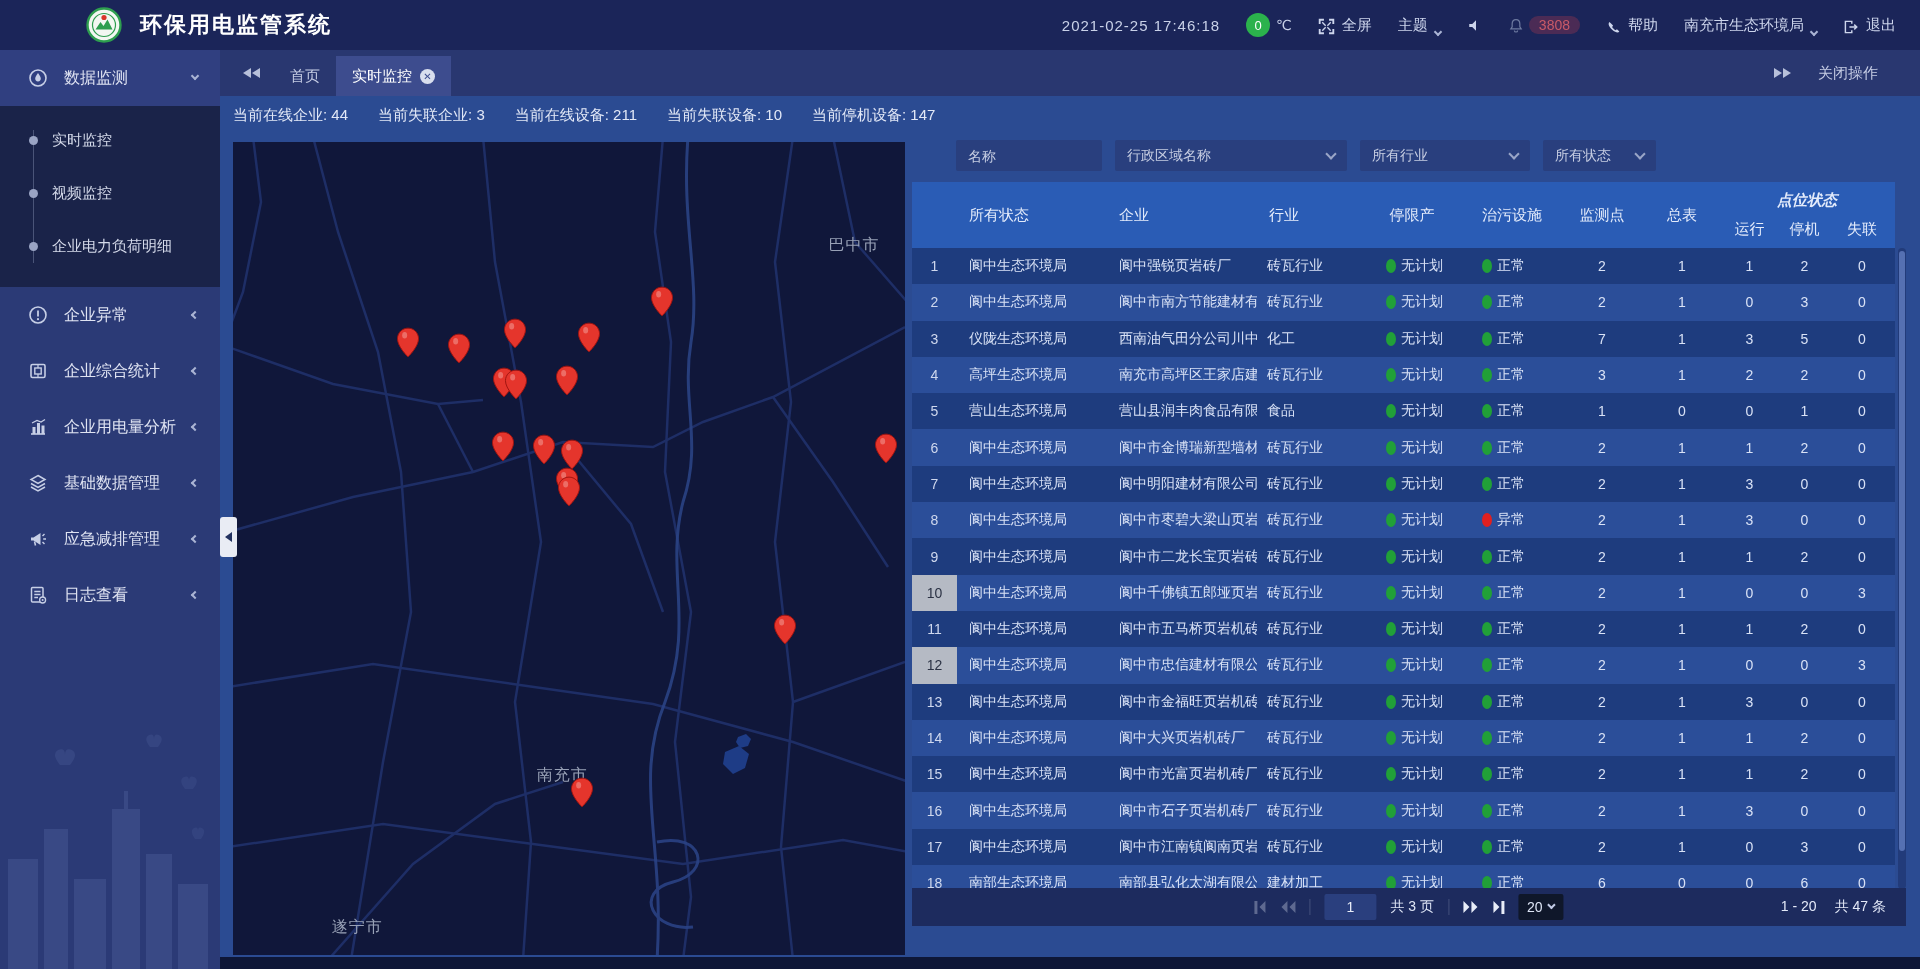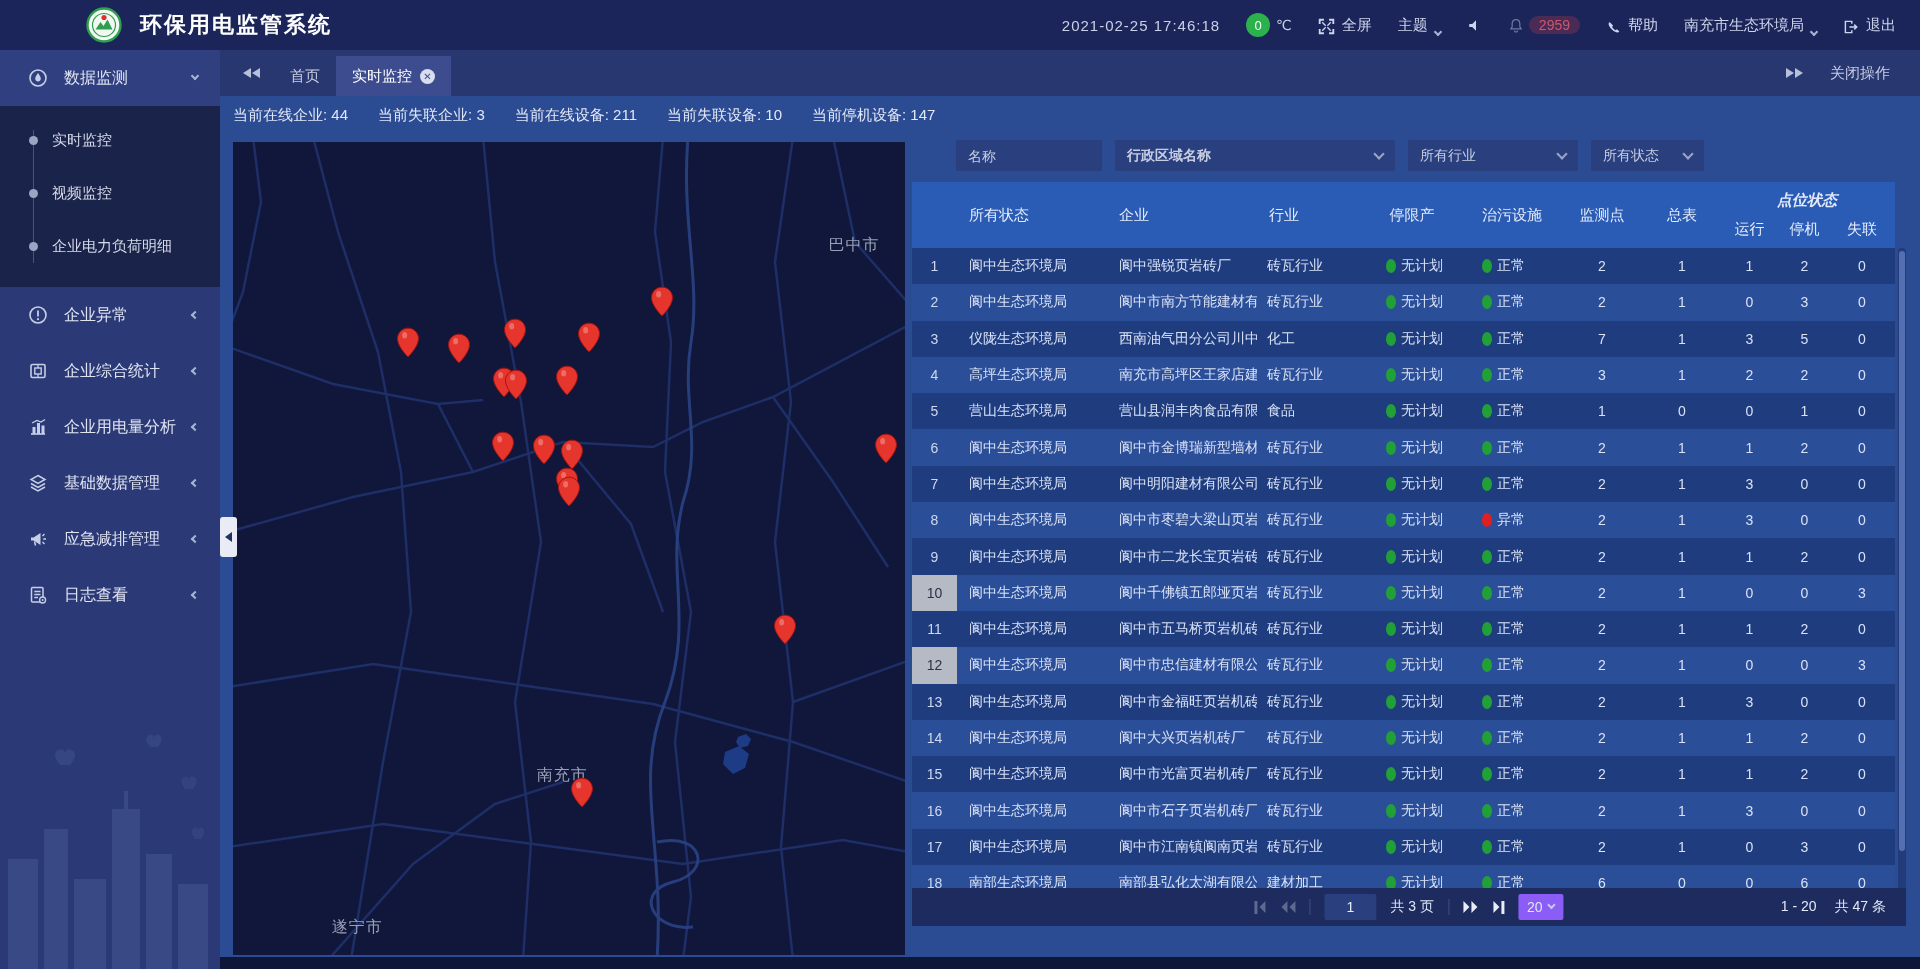--- a/index.html
+++ b/index.html
@@ -39,41 +39,41 @@
 
   
   .tabbar{position:absolute;left:220px;top:50px;width:1700px;height:46px;background:#293770;display:flex;align-items:flex-end;z-index:10;}
   .tab-arrows{display:flex;align-items:center;height:46px;padding:0 14px 0 22px;cursor:pointer;}
   .tri{width:0;height:0;border:5px solid transparent;}
   .tri.l{border-right:8px solid #B7C0DA;margin-left:-4px;}
   .tri.r{border-left:8px solid #B7C0DA;margin-right:-4px;}
   .tab{height:40px;display:flex;align-items:center;padding:0 16px;color:#C5CCE4;font-size:15px;gap:8px;cursor:pointer;}
   .tab.active{background:#3D4C8E;color:#FFFFFF;}
   .tab-close{width:15px;height:15px;border-radius:50%;background:#D9DEEE;color:#3D4C8E;font-size:10px;line-height:15px;text-align:center;font-weight:bold;}
-  .tab-right{position:absolute;right:0;top:0;height:46px;display:flex;align-items:center;gap:26px;padding-right:30px;color:#C5CCE4;font-size:15px;cursor:pointer;}
+  .tab-right{position:absolute;right:0;top:0;height:46px;display:flex;align-items:center;gap:26px;padding-right:42px;color:#C5CCE4;font-size:15px;cursor:pointer;}
 
   
   .stats-bar{position:absolute;left:233px;top:106px;display:flex;gap:30px;color:#E2E8F7;font-size:15px;z-index:5;}
   .stat-item{white-space:nowrap;}
   .stat-item b{font-weight:normal;}
 
   
   .map-panel{position:absolute;left:233px;top:142px;width:672px;height:813px;background:#10173A;overflow:hidden;z-index:4;}
   .map-city{position:absolute;transform:translate(-50%,-50%);color:#98A1B6;font-size:16px;letter-spacing:1px;white-space:nowrap;}
   .map-pin{position:absolute;width:23px;height:31px;transform:translate(-50%,-100%);}
 
   
   .right-panel{position:absolute;left:912px;top:140px;width:994px;height:786px;z-index:4;}
   .filter-row{position:absolute;left:0;top:0;width:100%;height:31px;display:flex;gap:13px;margin-left:44px;}
   .f-input,.f-select{height:31px;background:#293F7E;border:none;border-radius:2px;color:#C6CDE2;font-size:14px;padding:0 12px;display:flex;align-items:center;}
   .f-input{width:146px;}
   .f-input::placeholder{color:#C6CDE2;opacity:1;}
   .f-select{justify-content:space-between;cursor:pointer;}
   .f-select .chev{border-color:#9AA6C8;}
-  .sel-region{width:280px;font-weight:bold;}
+  .sel-region{width:232px;}
   .sel-industry{width:170px;}
   .sel-status{width:113px;}
 
   .thead{position:absolute;left:0;top:42px;width:983px;height:66px;background:#2A5CB5;display:flex;color:#E3EBFB;font-size:15px;}
   .th{display:flex;align-items:center;}
   .th.c{justify-content:center;}
   .th-group{display:flex;flex-direction:column;justify-content:space-evenly;}
   .th-group .g-title{text-align:center;font-style:italic;font-weight:bold;font-size:15px;}
   .th-group .g-subs{display:flex;}
   .th-group .g-subs span{text-align:center;}
@@ -95,21 +95,21 @@
   .pg-center{position:absolute;left:50%;transform:translateX(-50%);display:flex;align-items:center;gap:14px;}
   .pg-btn{display:flex;align-items:center;cursor:pointer;}
   .pg-btn .tri{border-width:6px;}
   .pg-btn.dis .tri.l{border-right-color:#5E6990;}
   .pg-btn.dis .bar{background:#5E6990;}
   .pg-btn .tri.l{border-right-color:#E8EDF8;}
   .pg-btn .tri.r{border-left-color:#E8EDF8;}
   .pg-btn .bar{width:3px;height:13px;background:#E8EDF8;}
   .pg-sep{width:1px;height:16px;background:#44507C;}
   .pg-input{width:52px;height:26px;background:#2A3F7E;border:none;color:#E8EDF8;text-align:center;font-size:14px;border-radius:2px;}
-  .pg-size{height:26px;background:#8b5cf6;border-radius:2px;display:flex;align-items:center;gap:6px;padding:0 9px;cursor:pointer;}
+  .pg-size{height:26px;background:#0f172a;border-radius:2px;display:flex;align-items:center;gap:6px;padding:0 9px;cursor:pointer;}
   .pg-size .chev{width:6px;height:6px;border-color:#C2CBE5;}
   .pg-info{position:absolute;right:20px;display:flex;gap:18px;color:#E3E9F8;}
 
   .bottom-strip{position:absolute;left:220px;top:957px;width:1700px;height:12px;background:#0E1737;z-index:3;}
 </style>
 </head>
 <body>
 
 <div class="screen">
 
@@ -142,21 +142,21 @@
       <span class="top-item">
         <svg width="15" height="15" viewBox="0 0 20 20">
             <path d="M3 8 H7 L12 3 V17 L7 12 H3 Z" fill="#CDD5EC"></path>
           </svg>
       </span>
       <span class="top-item">
         <svg width="16" height="16" viewBox="0 0 20 20">
             <path d="M10 2 C7 2 5.2 4.5 5.2 7.5 L5.2 11 L3.5 13.5 L16.5 13.5 L14.8 11 L14.8 7.5 C14.8 4.5 13 2 10 2 Z" fill="none" stroke="#6E7AA0" stroke-width="1.5"></path>
             <path d="M8 15.5 a2 2 0 0 0 4 0" fill="none" stroke="#6E7AA0" stroke-width="1.5"></path>
           </svg>
-        <span class="bell-badge">2959</span>
+        <span class="bell-badge">3808</span>
       </span>
       <span class="top-item">
         <svg width="15" height="15" viewBox="0 0 20 20">
             <path d="M4.5 2.5 C3 4 3.2 6.5 5 9.2 C6.8 11.9 9.5 14.5 12.2 15.8 C14.8 17 16.8 16.8 17.8 15.4 L14.6 12.4 L12.8 13.5 C11.2 12.8 9 10.8 8.2 9.2 L9.4 7.4 L6.4 4.3 Z" fill="#CDD5EC"></path>
           </svg>
         <span>帮助</span>
       </span>
       <span class="top-item">
         <span>南充市生态环境局</span>
           <i class="chev down small"></i>

